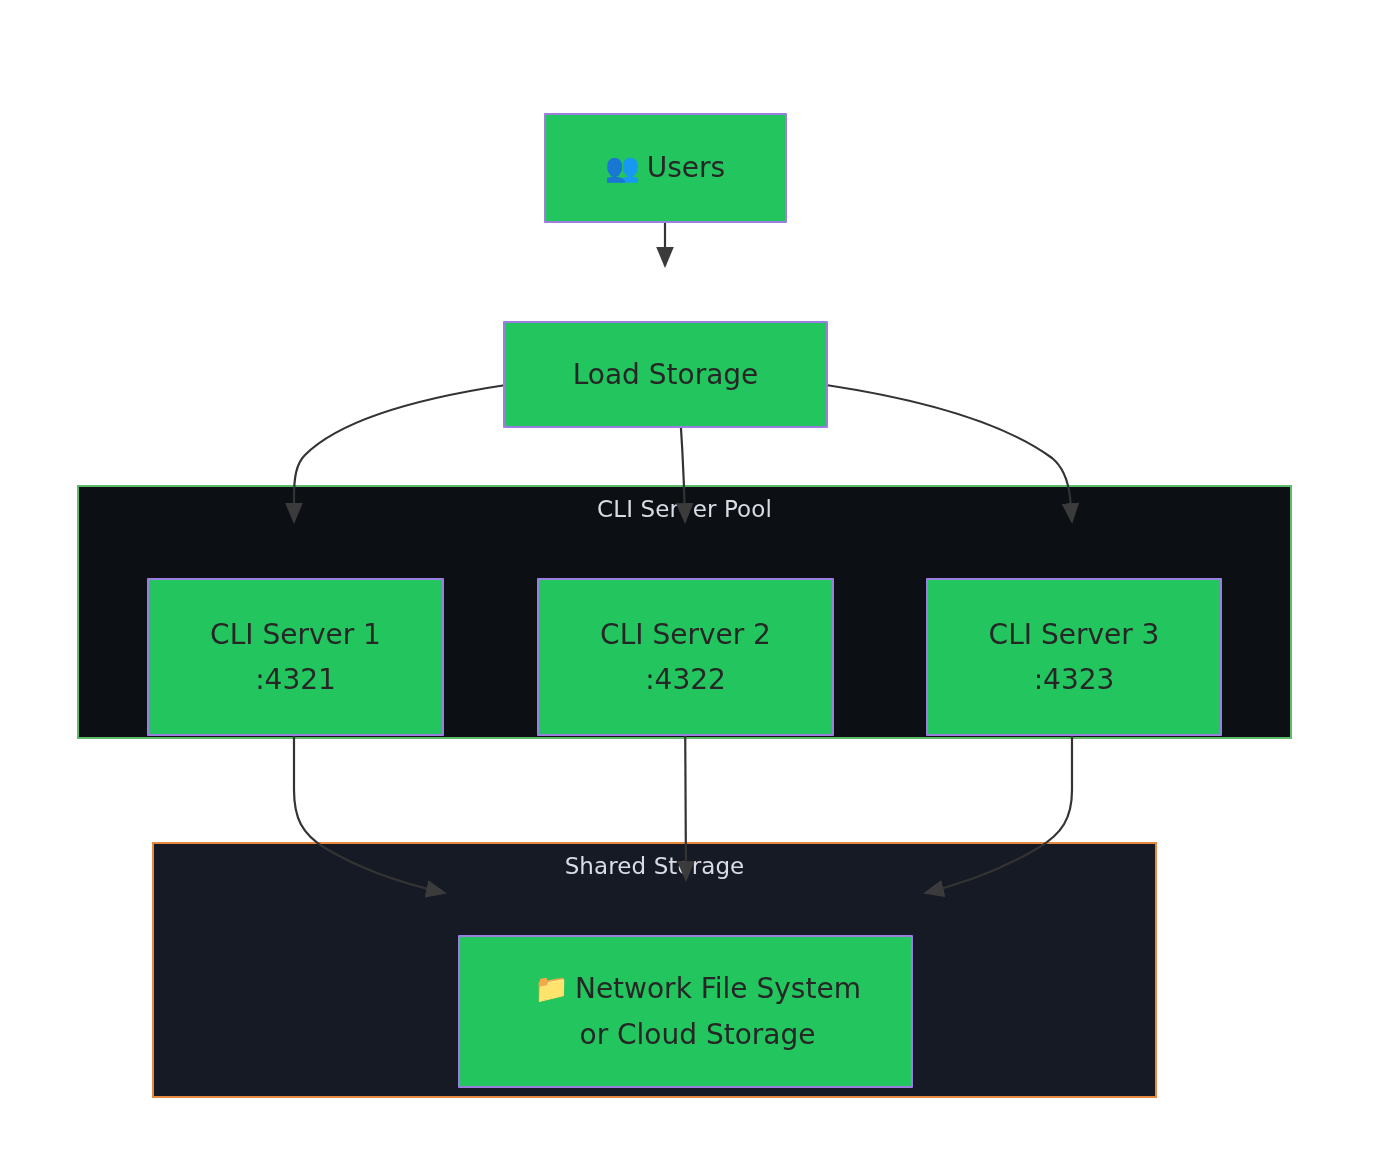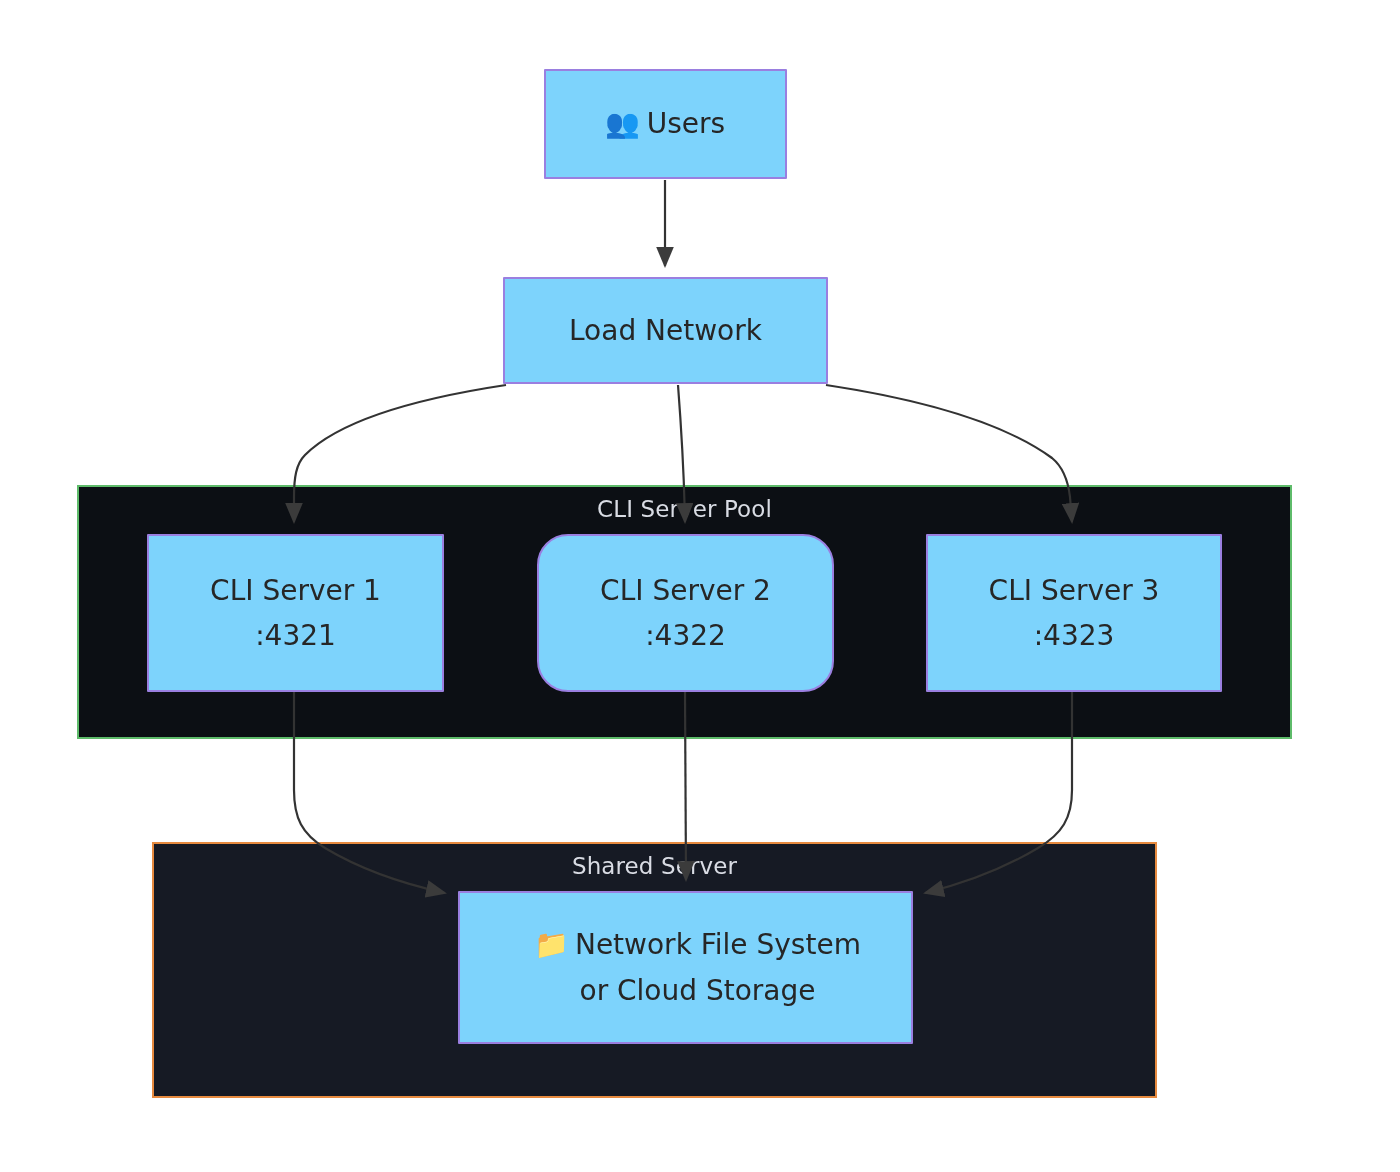--- a/index.html
+++ b/index.html
@@ -59,32 +59,33 @@
     font-size: 23px;
     font-weight: 400;
     letter-spacing: 0.1px;
     line-height: 1.1;
     white-space: nowrap;
   }
   
   .node {
     position: absolute;
     box-sizing: border-box;
-    background: #7dd3fc;
+    background: #22c55e;
     border: 2.4px solid #9a7fe0;
     border-radius: 1px;
     display: flex;
     flex-direction: column;
     align-items: center;
     justify-content: center;
     color: #262626;
     font-size: 28px;
     line-height: 1.62;
     text-align: center;
     white-space: nowrap;
+    margin-top: 44px;
   }
   .node .line { display: block; }
   .node .glyph {
     font-family: "DejaVu Sans", sans-serif;
     margin-right: 6px;
   }
   #node-users {
     left: 544px;
     top: 69px;
     width: 243px;
@@ -100,21 +101,20 @@
     left: 147px;
     top: 534px;
     width: 297px;
     height: 158px;
   }
   #node-cli-server-2 {
     left: 537px;
     top: 534px;
     width: 297px;
     height: 158px;
-    border-radius: 31px;
   }
   #node-cli-server-3 {
     left: 926px;
     top: 534px;
     width: 296px;
     height: 158px;
   }
   #node-storage {
     left: 458px;
     top: 891px;
@@ -126,21 +126,21 @@
 </head>
 <body>
 
 <div id="diagram-root">
 
   <div class="cluster" id="cluster-cli-pool">
     <div class="cluster-title">CLI Server Pool</div>
   </div>
 
   <div class="cluster" id="cluster-shared-storage">
-    <div class="cluster-title">Shared Server</div>
+    <div class="cluster-title">Shared Storage</div>
   </div>
 
   <svg id="edge-layer" viewBox="0 0 1400 1172" xmlns="http://www.w3.org/2000/svg">
     <defs>
       <marker id="arrowhead" markerWidth="10" markerHeight="8" refX="8.6" refY="4" orient="auto" markerUnits="strokeWidth">
         <path d="M0,0 L9.5,4 L0,8 z" fill="#3b3b3b"></path>
       </marker>
     </defs>
     <g fill="none" stroke="#333333" stroke-width="2.2">
 
@@ -158,21 +158,21 @@
 
       <path d="M1072,692 L1072,790 C1072,818 1062,834 1038,848 C1003,869 962,884 925,893" marker-end="url(#arrowhead)"></path>
     </g>
   </svg>
 
   <div class="node" id="node-users">
     <span class="line"><span class="glyph">👥</span><span>Users</span></span>
   </div>
 
   <div class="node" id="node-load-balancer">
-    <span class="line">Load Network</span>
+    <span class="line">Load Storage</span>
   </div>
 
   <div class="node" id="node-cli-server-1">
     <span class="line">CLI Server 1</span>
     <span class="line">:4321</span>
   </div>
 
   <div class="node" id="node-cli-server-2">
     <span class="line">CLI Server 2</span>
     <span class="line">:4322</span>

